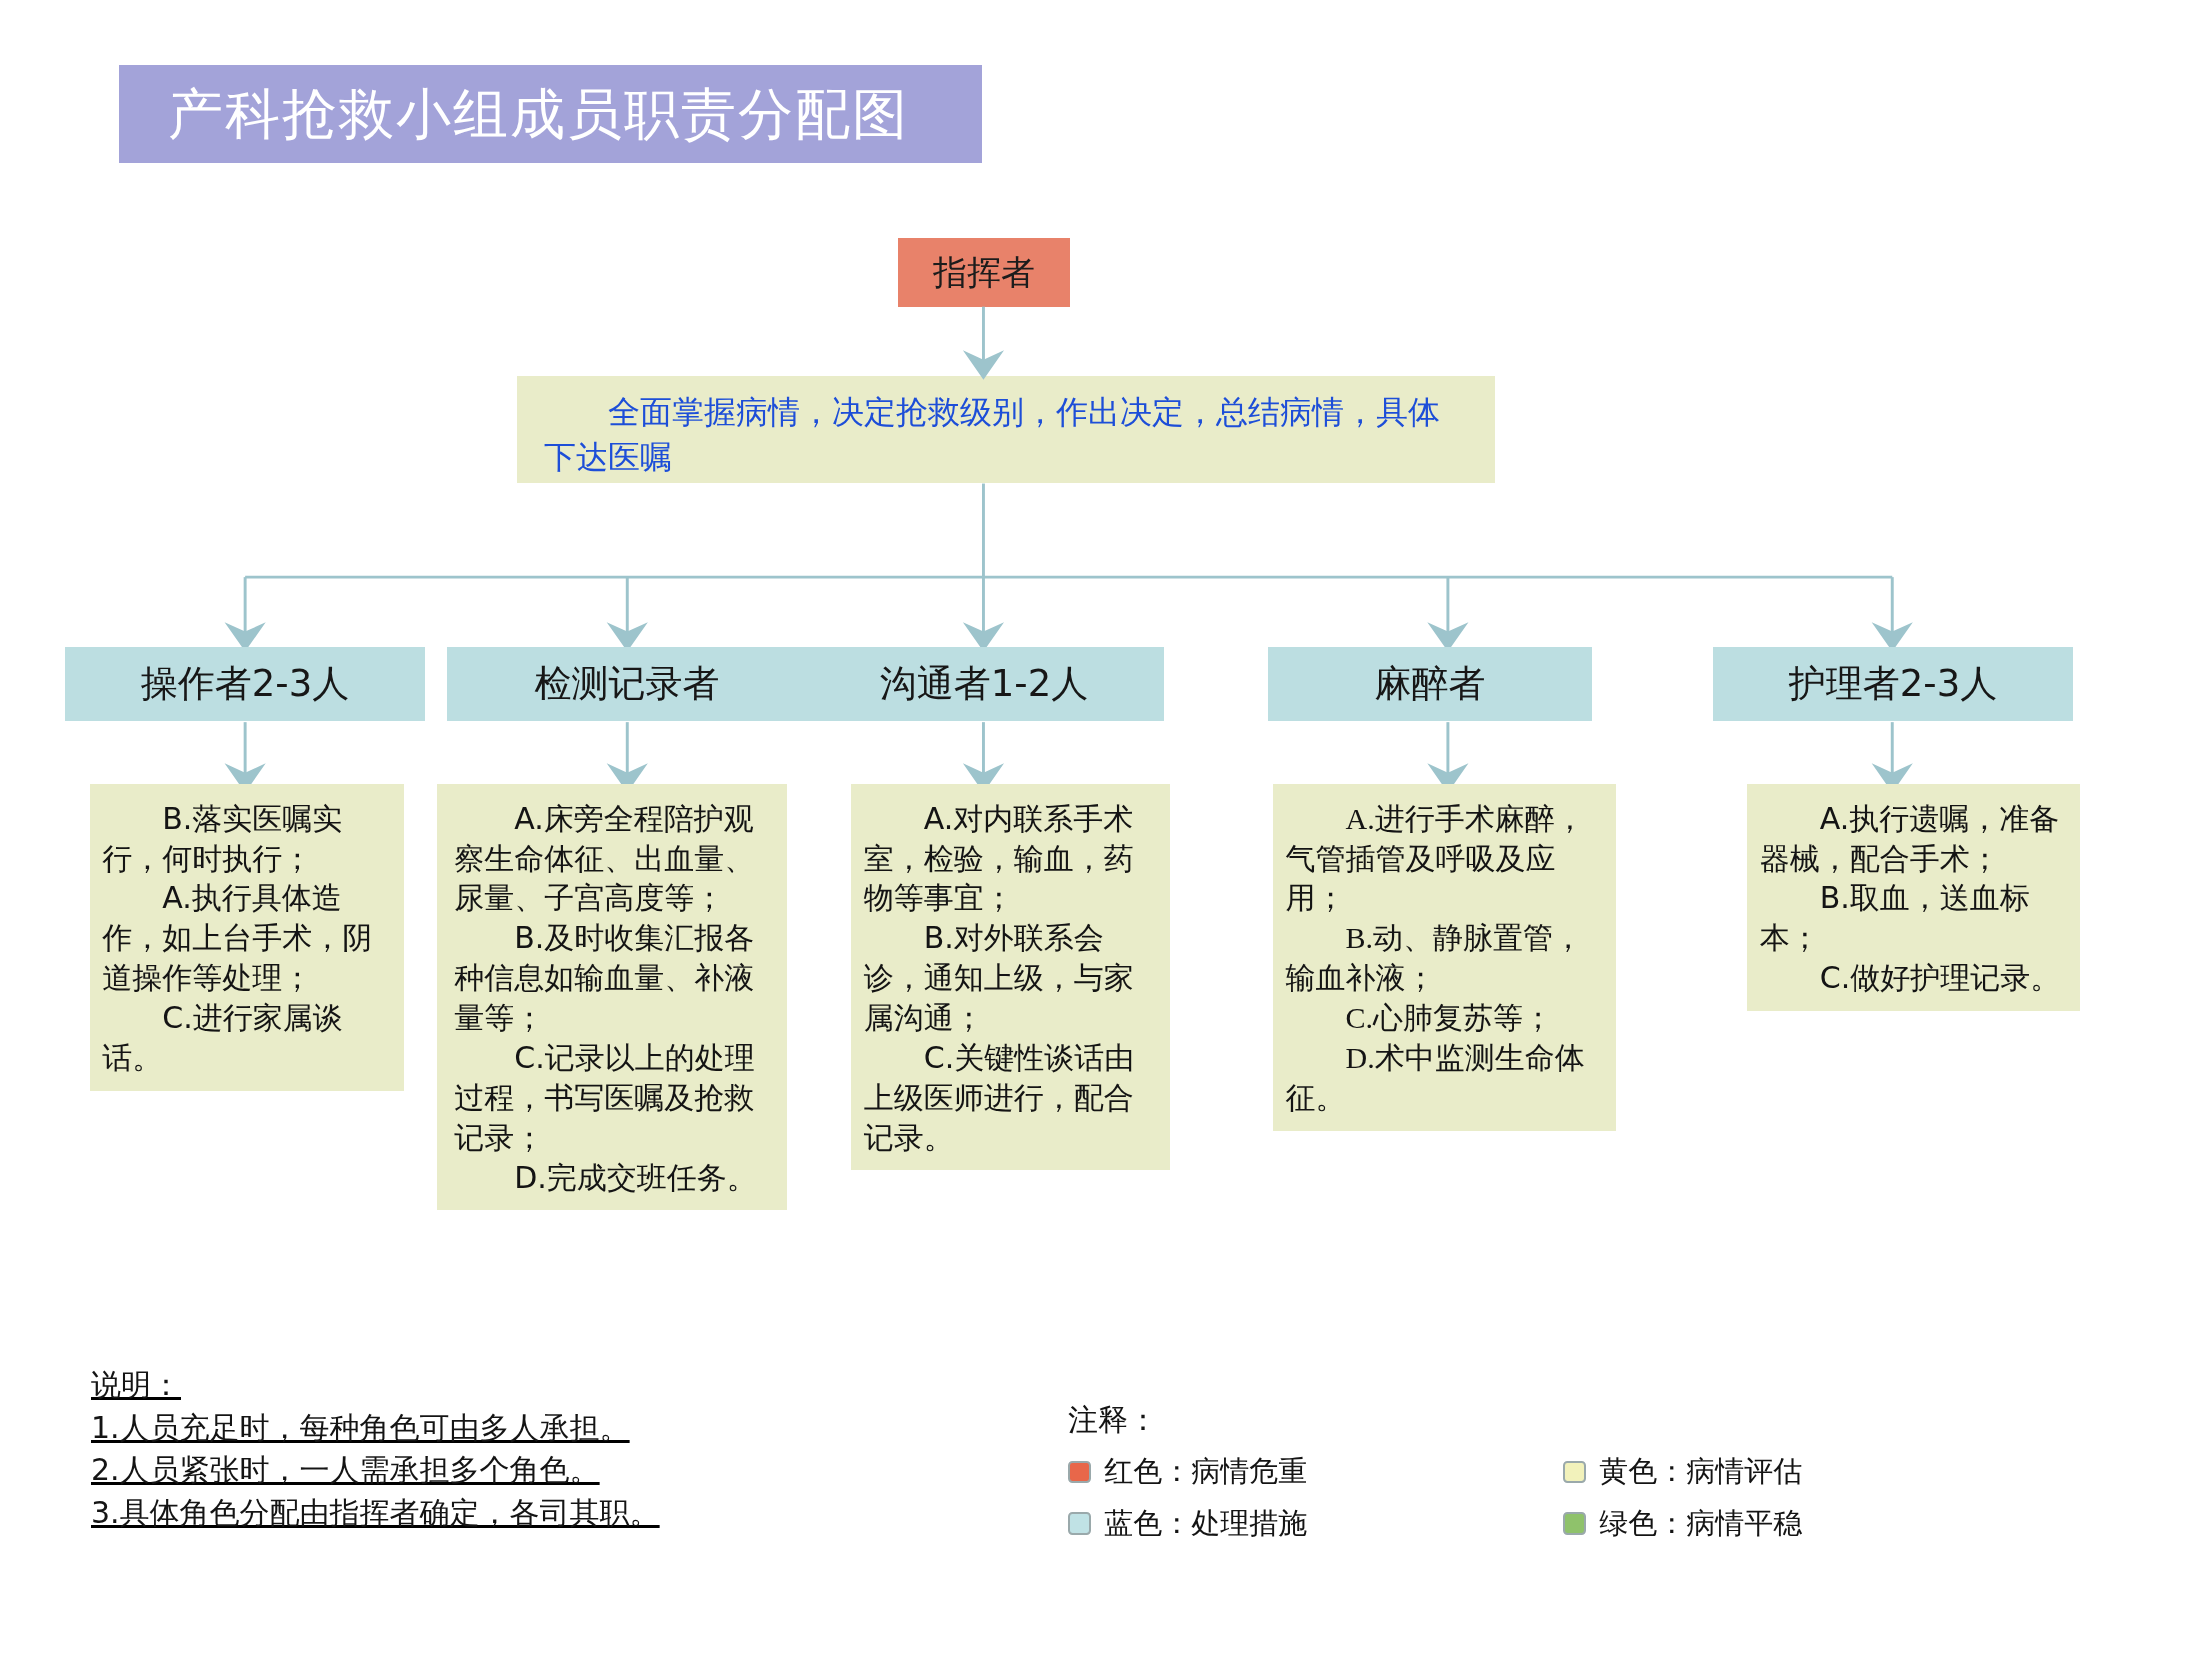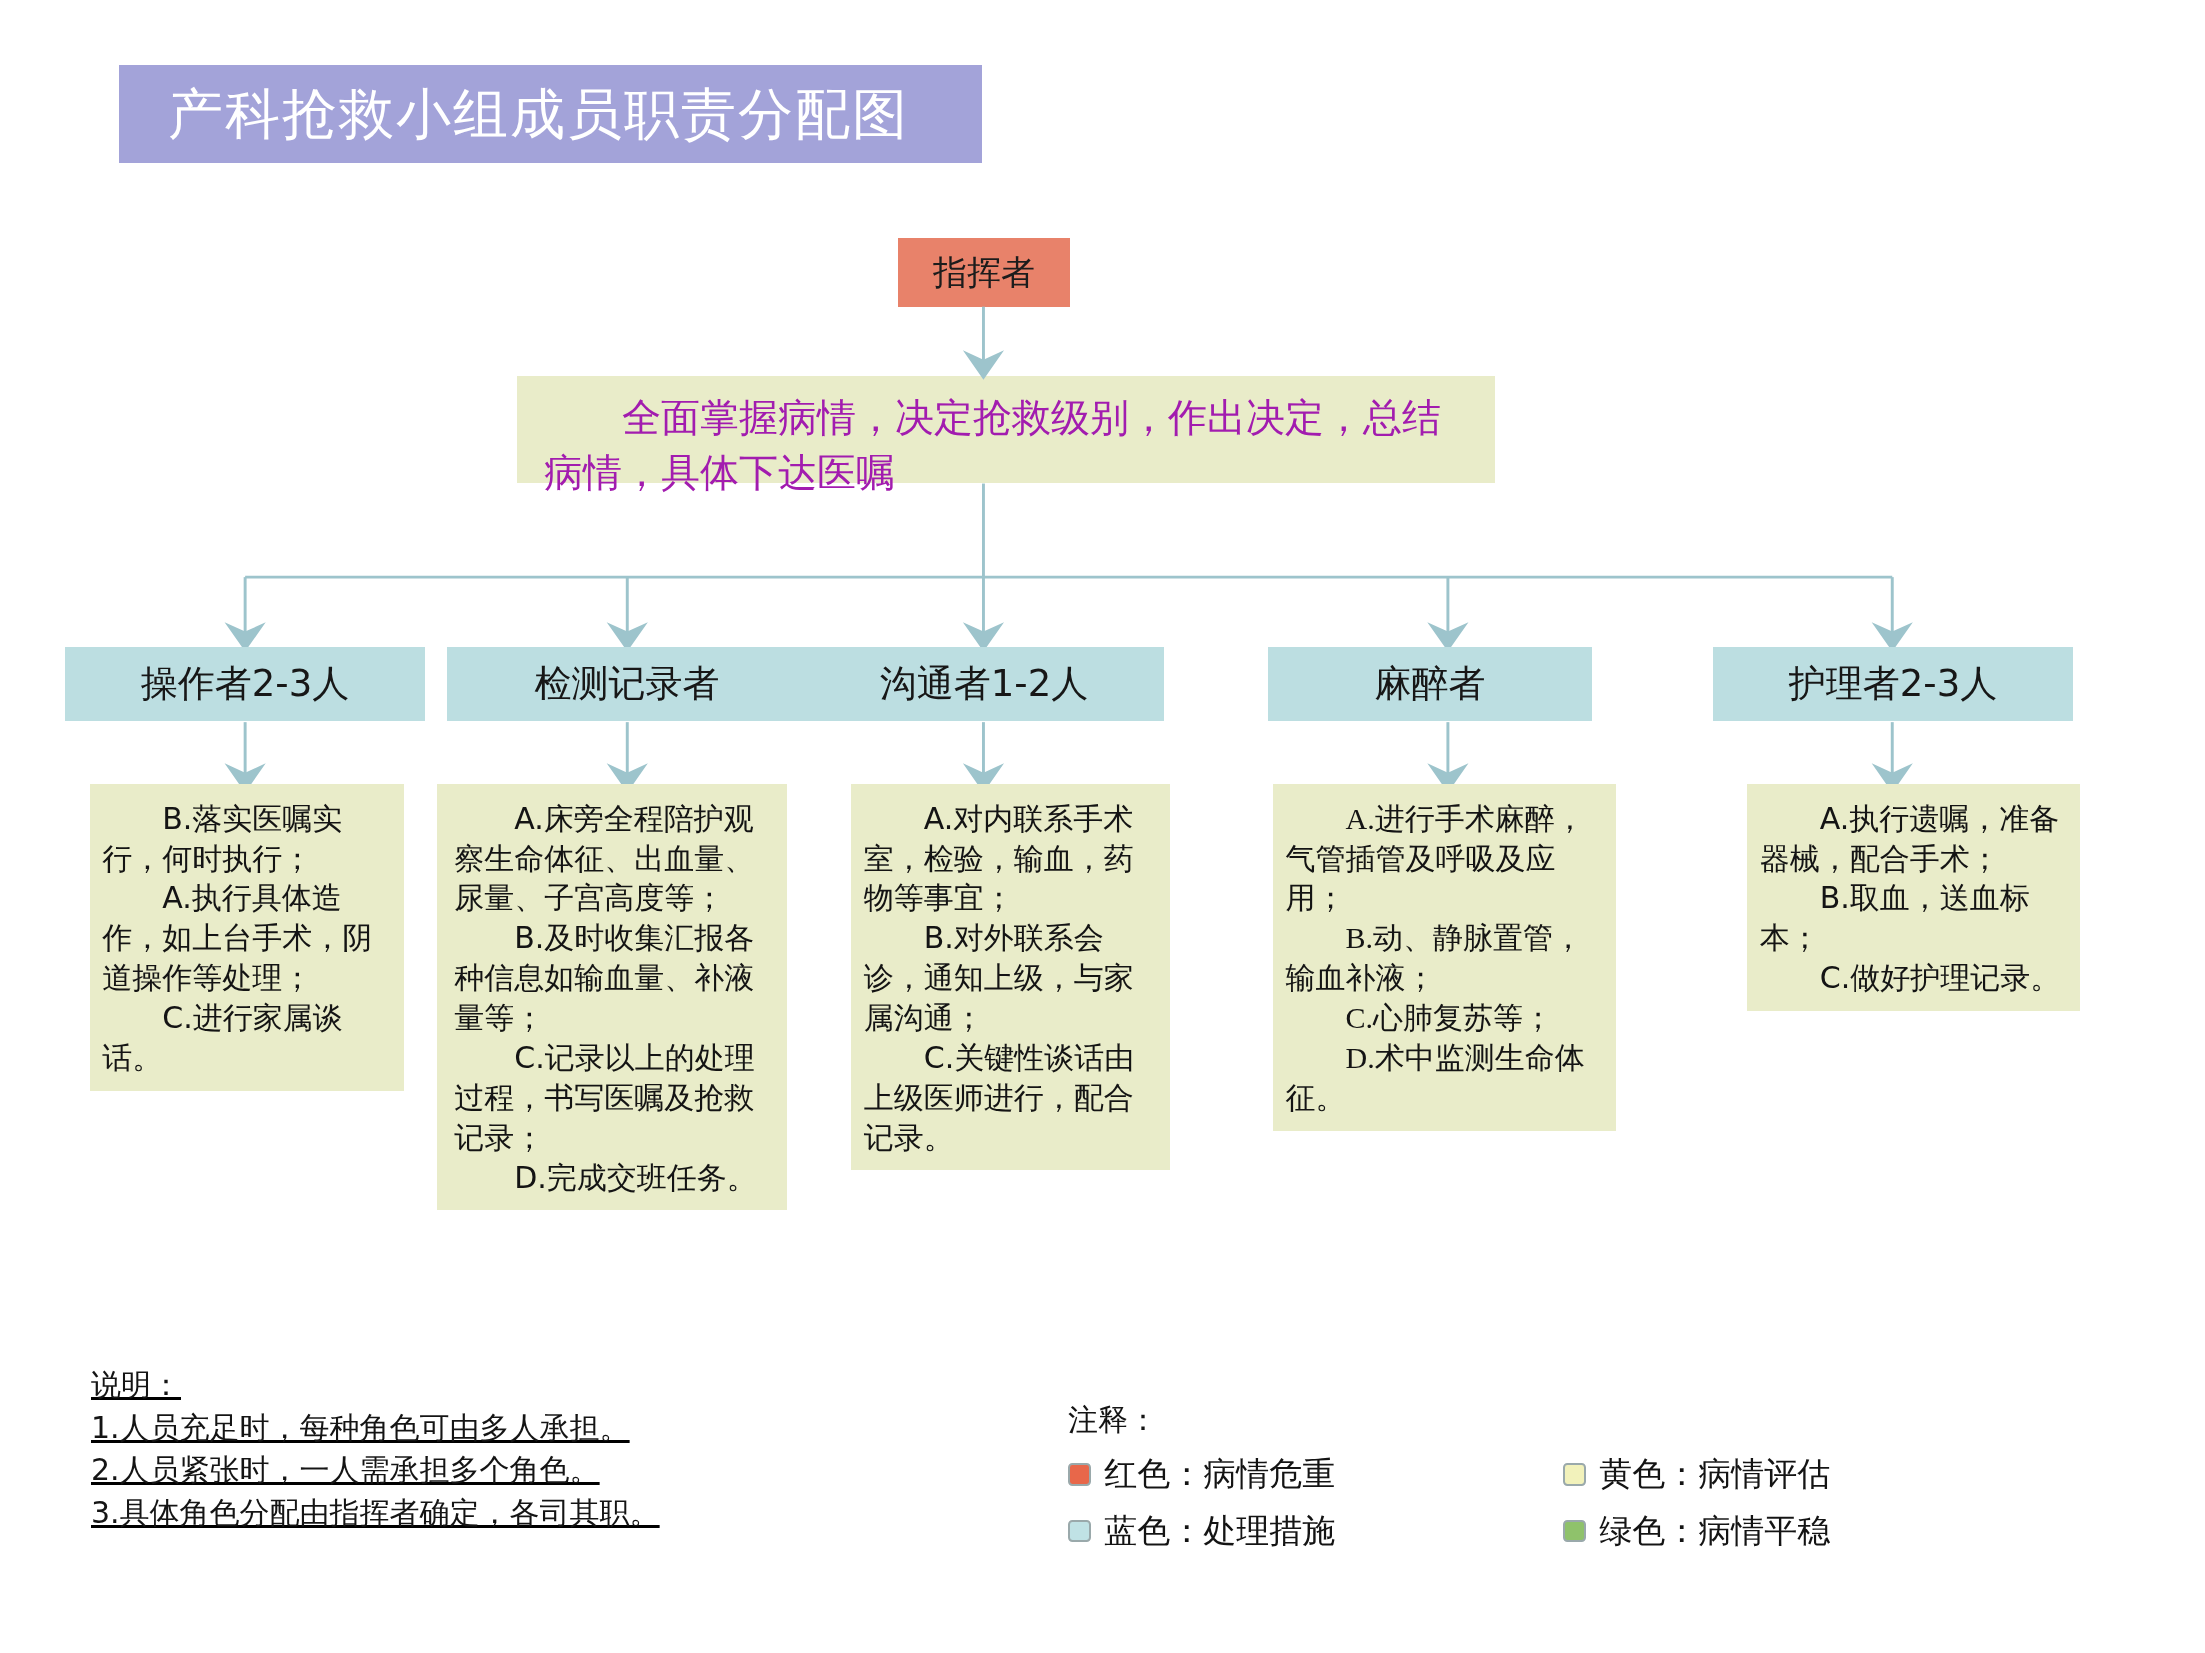--- a/index.html
+++ b/index.html
@@ -59,22 +59,22 @@
     position: absolute;
     left: 517px;
     top: 376px;
     width: 978px;
     height: 107px;
     background: #e9ecc9;
     box-sizing: border-box;
     padding: 13.7px 27px 0 27px;
   }
   .commander-duty-text {
-    font-size: 39px;
-    color: #a21caf;
+    font-size: 32px;
+    color: #1d4ed8;
     line-height: 1.42;
     text-indent: 2em;
   }
 
   
   .connectors {
     position: absolute;
     left: 0;
     top: 0;
     width: 2205px;
@@ -168,21 +168,21 @@
   .swatch {
     width: 22.5px;
     height: 22.5px;
     border-radius: 4.4px;
     border: 2.5px solid #9aa9ab;
     box-sizing: border-box;
     flex: 0 0 auto;
     margin-right: 13.7px;
   }
   .legend-label {
-    font-size: 33px;
+    font-size: 29px;
     color: #141414;
     white-space: nowrap;
   }
 </style>
 </head>
 <body>
 
 <div class="title-bar">
   <span class="title-text">产科抢救小组成员职责分配图</span>
 </div>

